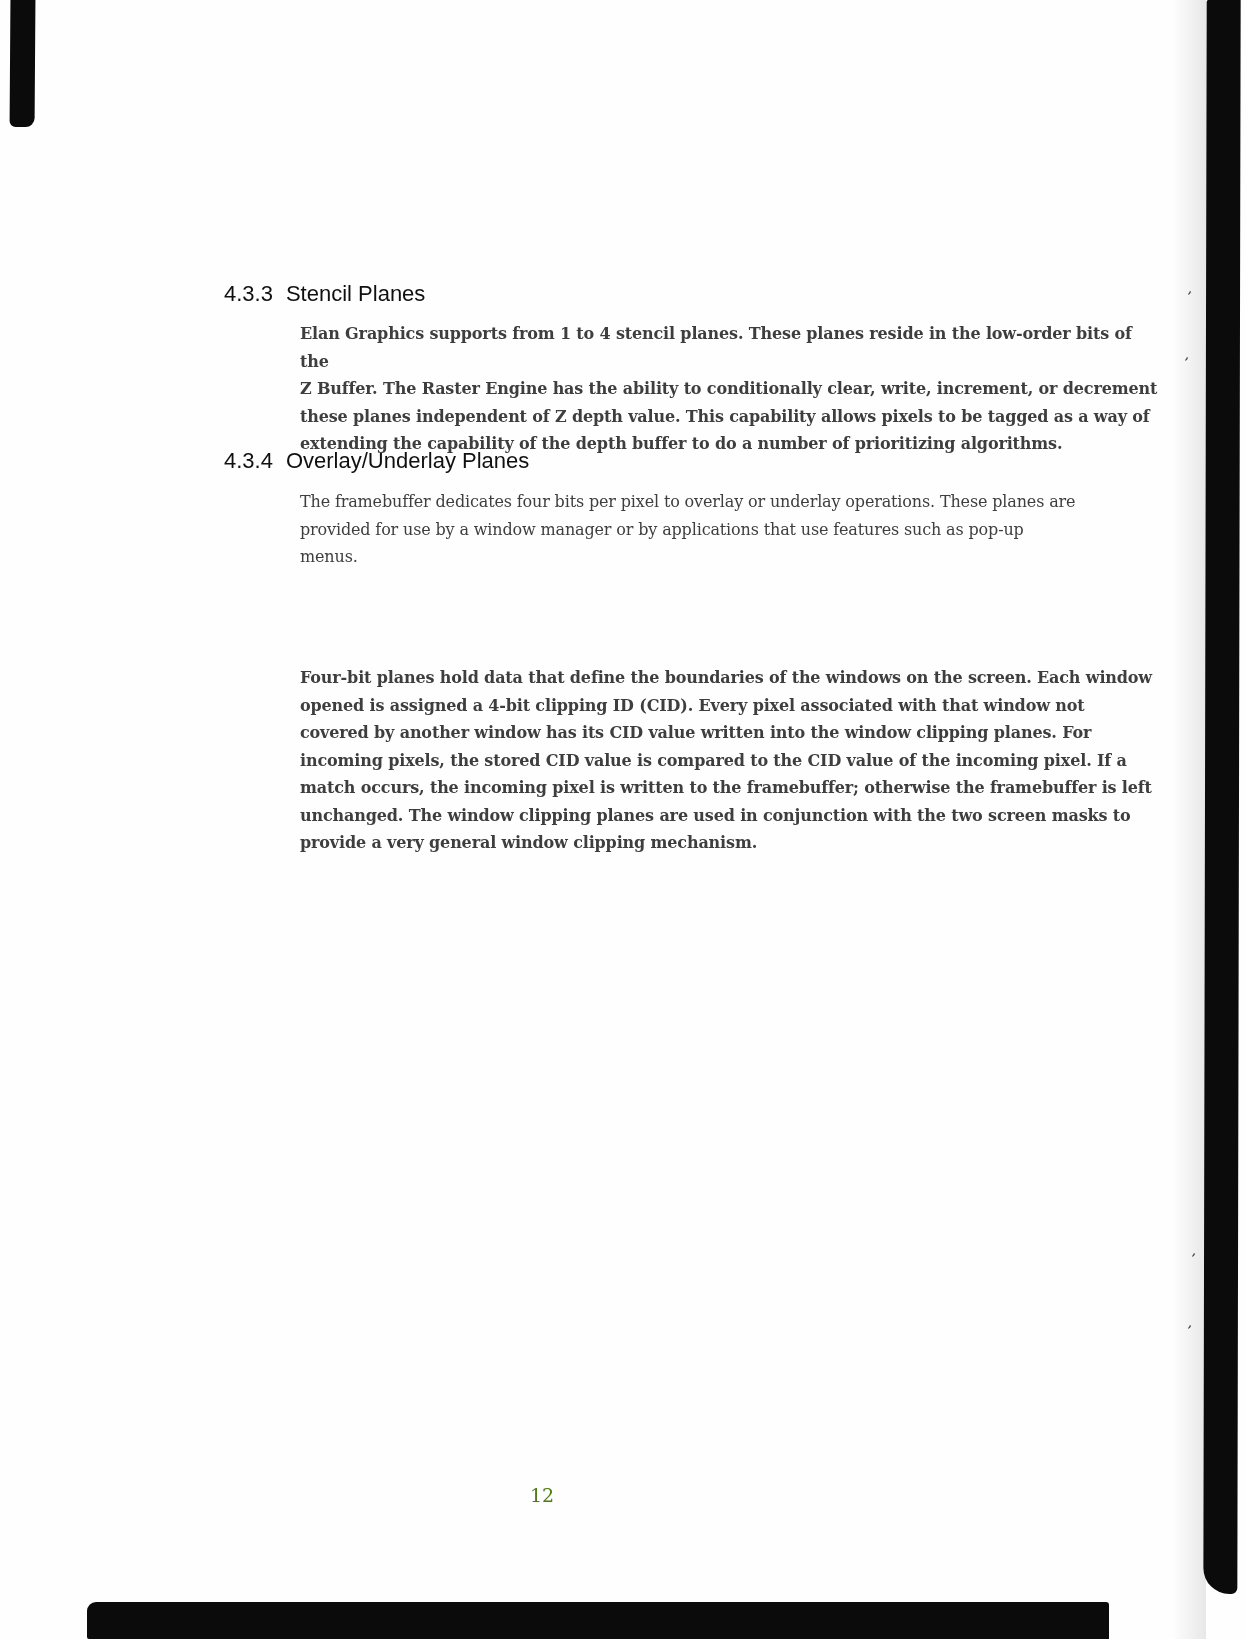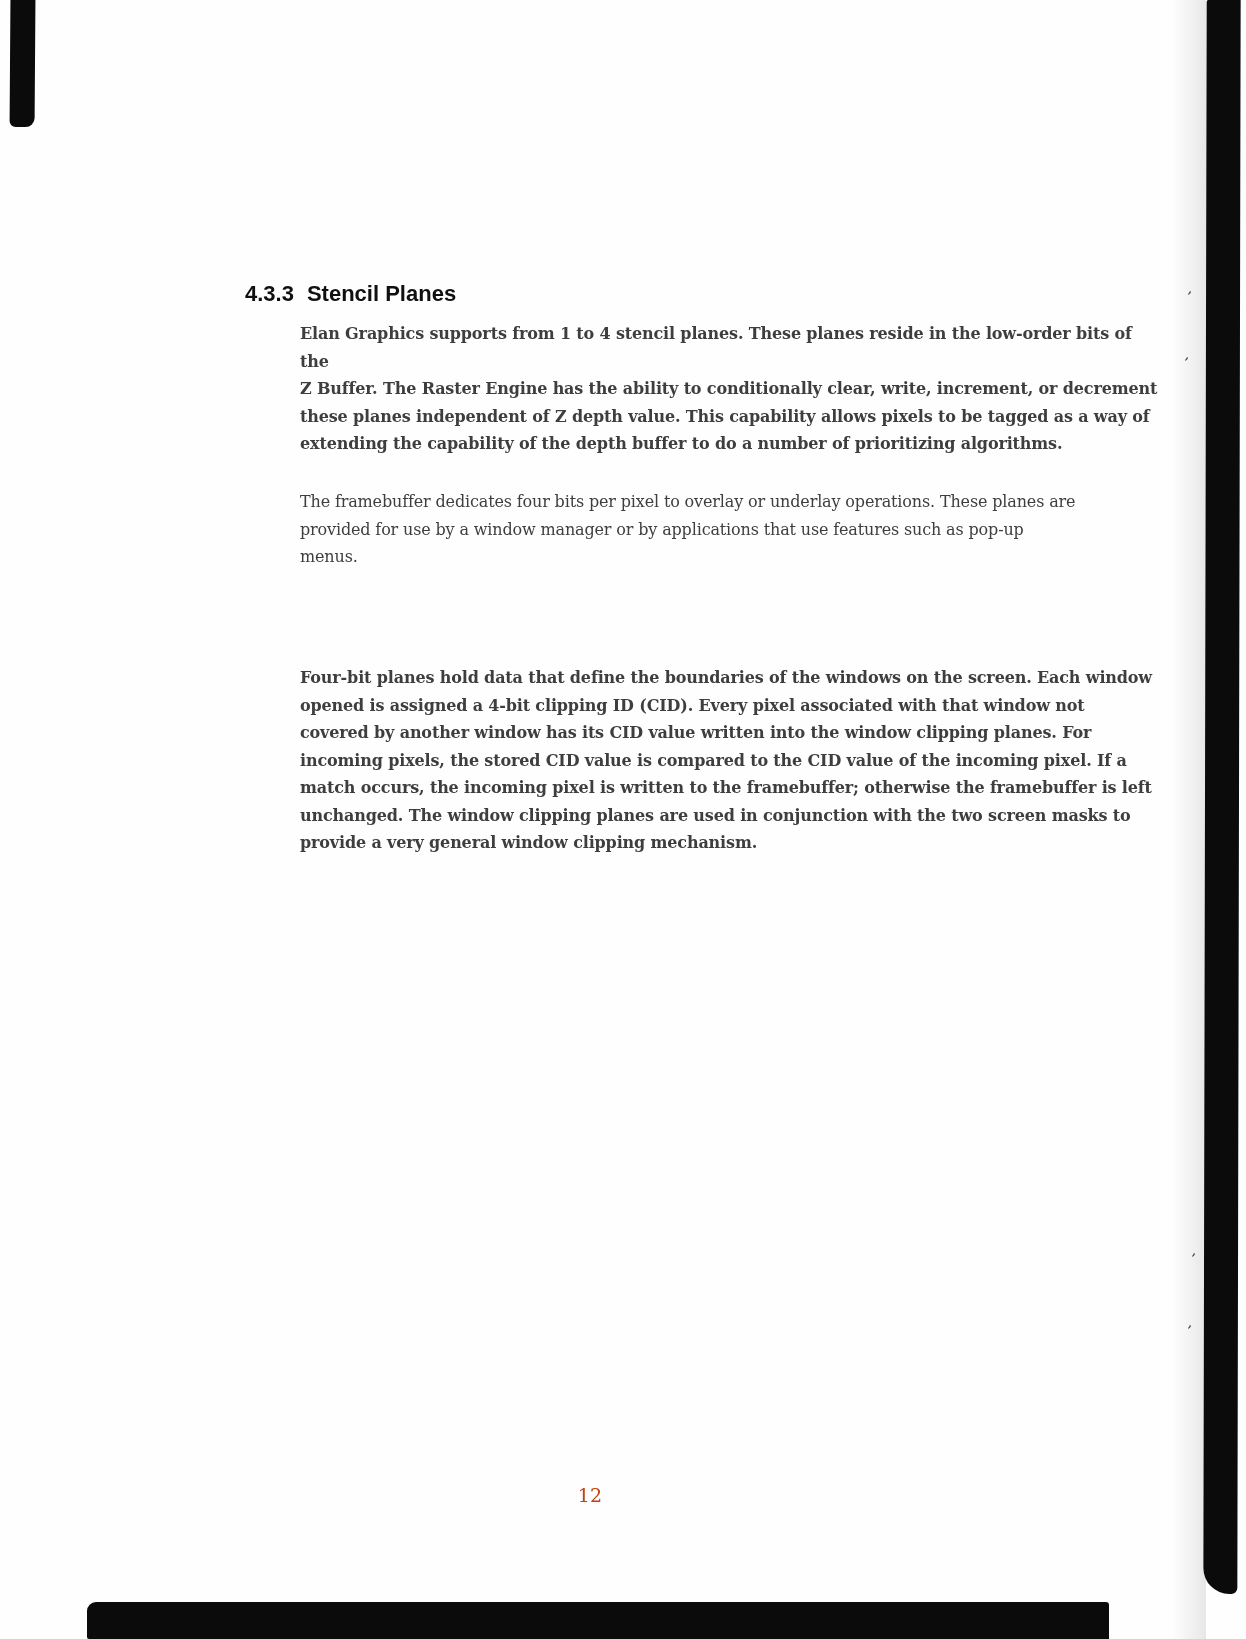--- a/index.html
+++ b/index.html
@@ -69,40 +69,40 @@
     left: 300px;
     width: 860px;
     font-size: 16px;
     line-height: 27.5px;
     letter-spacing: -0.15px;
     color: #3e3e3e;
     white-space: pre-line;
   }
   .heading {
     position: absolute;
-    left: 245px;
+    left: 224px;
     font-family: "Liberation Sans", "DejaVu Sans", sans-serif;
-    font-weight: 700;
+    font-weight: 400;
     font-size: 22px;
     line-height: 26px;
     color: #101010;
     letter-spacing: 0;
     white-space: nowrap;
   }
   .heading .sec-num {
     margin-right: 13px;
   }
   .page-number {
     position: absolute;
     left: 530px;
     top: 1484px;
     width: 72px;
-    text-align: right;
+    text-align: left;
     font-size: 19px;
-    color: #c2410c;
+    color: #4d7c0f;
   }
 </style>
 </head>
 <body>
 
 <div class="page">
 
   <div class="edge-shadow-right"></div>
   <div class="bar-top-left"></div>
   <div class="bar-right"></div>
@@ -115,20 +115,23 @@
 
 
   <div class="heading" style="top:281px;">
     <span class="sec-num">4.3.3</span><span>Stencil Planes</span>
   </div>
   <div class="para" style="top:320px;font-weight:bold;">Elan Graphics supports from 1 to 4 stencil planes. These planes reside in the low-order bits of the
 Z Buffer. The Raster Engine has the ability to conditionally clear, write, increment, or decrement
 these planes independent of Z depth value. This capability allows pixels to be tagged as a way of
 extending the capability of the depth buffer to do a number of prioritizing algorithms.</div>
 
+  <div class="heading" style="top:448px;">
+    <span class="sec-num">4.3.4</span><span>Overlay/Underlay Planes</span>
+  </div>
   <div class="para" style="top:488px;">The framebuffer dedicates four bits per pixel to overlay or underlay operations. These planes are
 provided for use by a window manager or by applications that use features such as pop-up
 menus.</div>
 
   <div class="para" style="top:664px;font-weight:bold;">Four-bit planes hold data that define the boundaries of the windows on the screen. Each window
 opened is assigned a 4-bit clipping ID (CID). Every pixel associated with that window not
 covered by another window has its CID value written into the window clipping planes. For
 incoming pixels, the stored CID value is compared to the CID value of the incoming pixel. If a
 match occurs, the incoming pixel is written to the framebuffer; otherwise the framebuffer is left
 unchanged. The window clipping planes are used in conjunction with the two screen masks to

